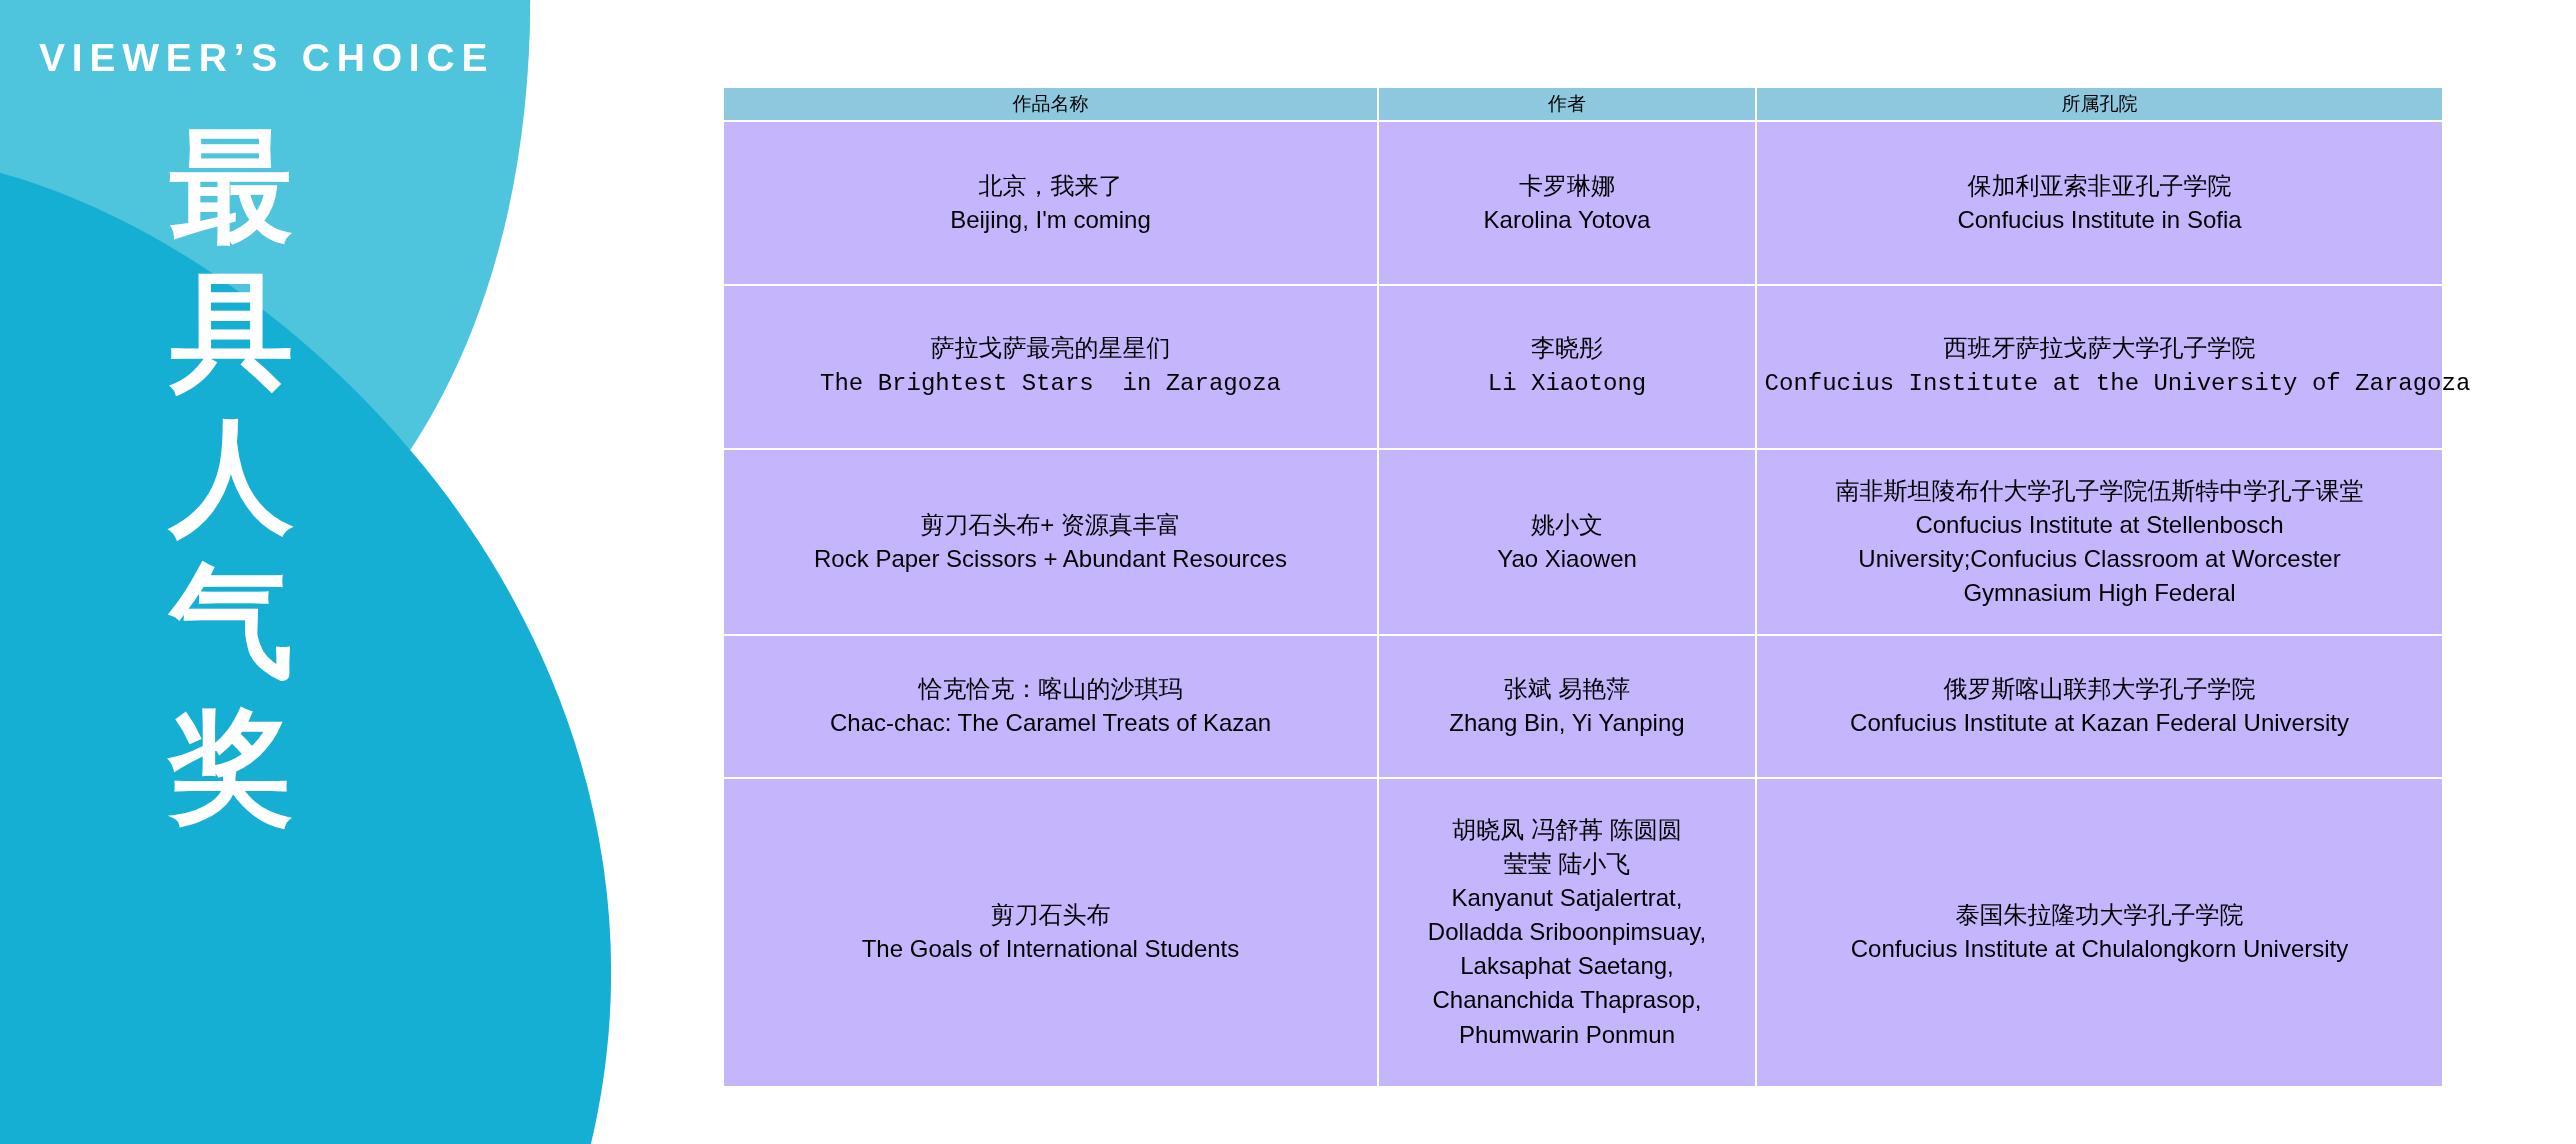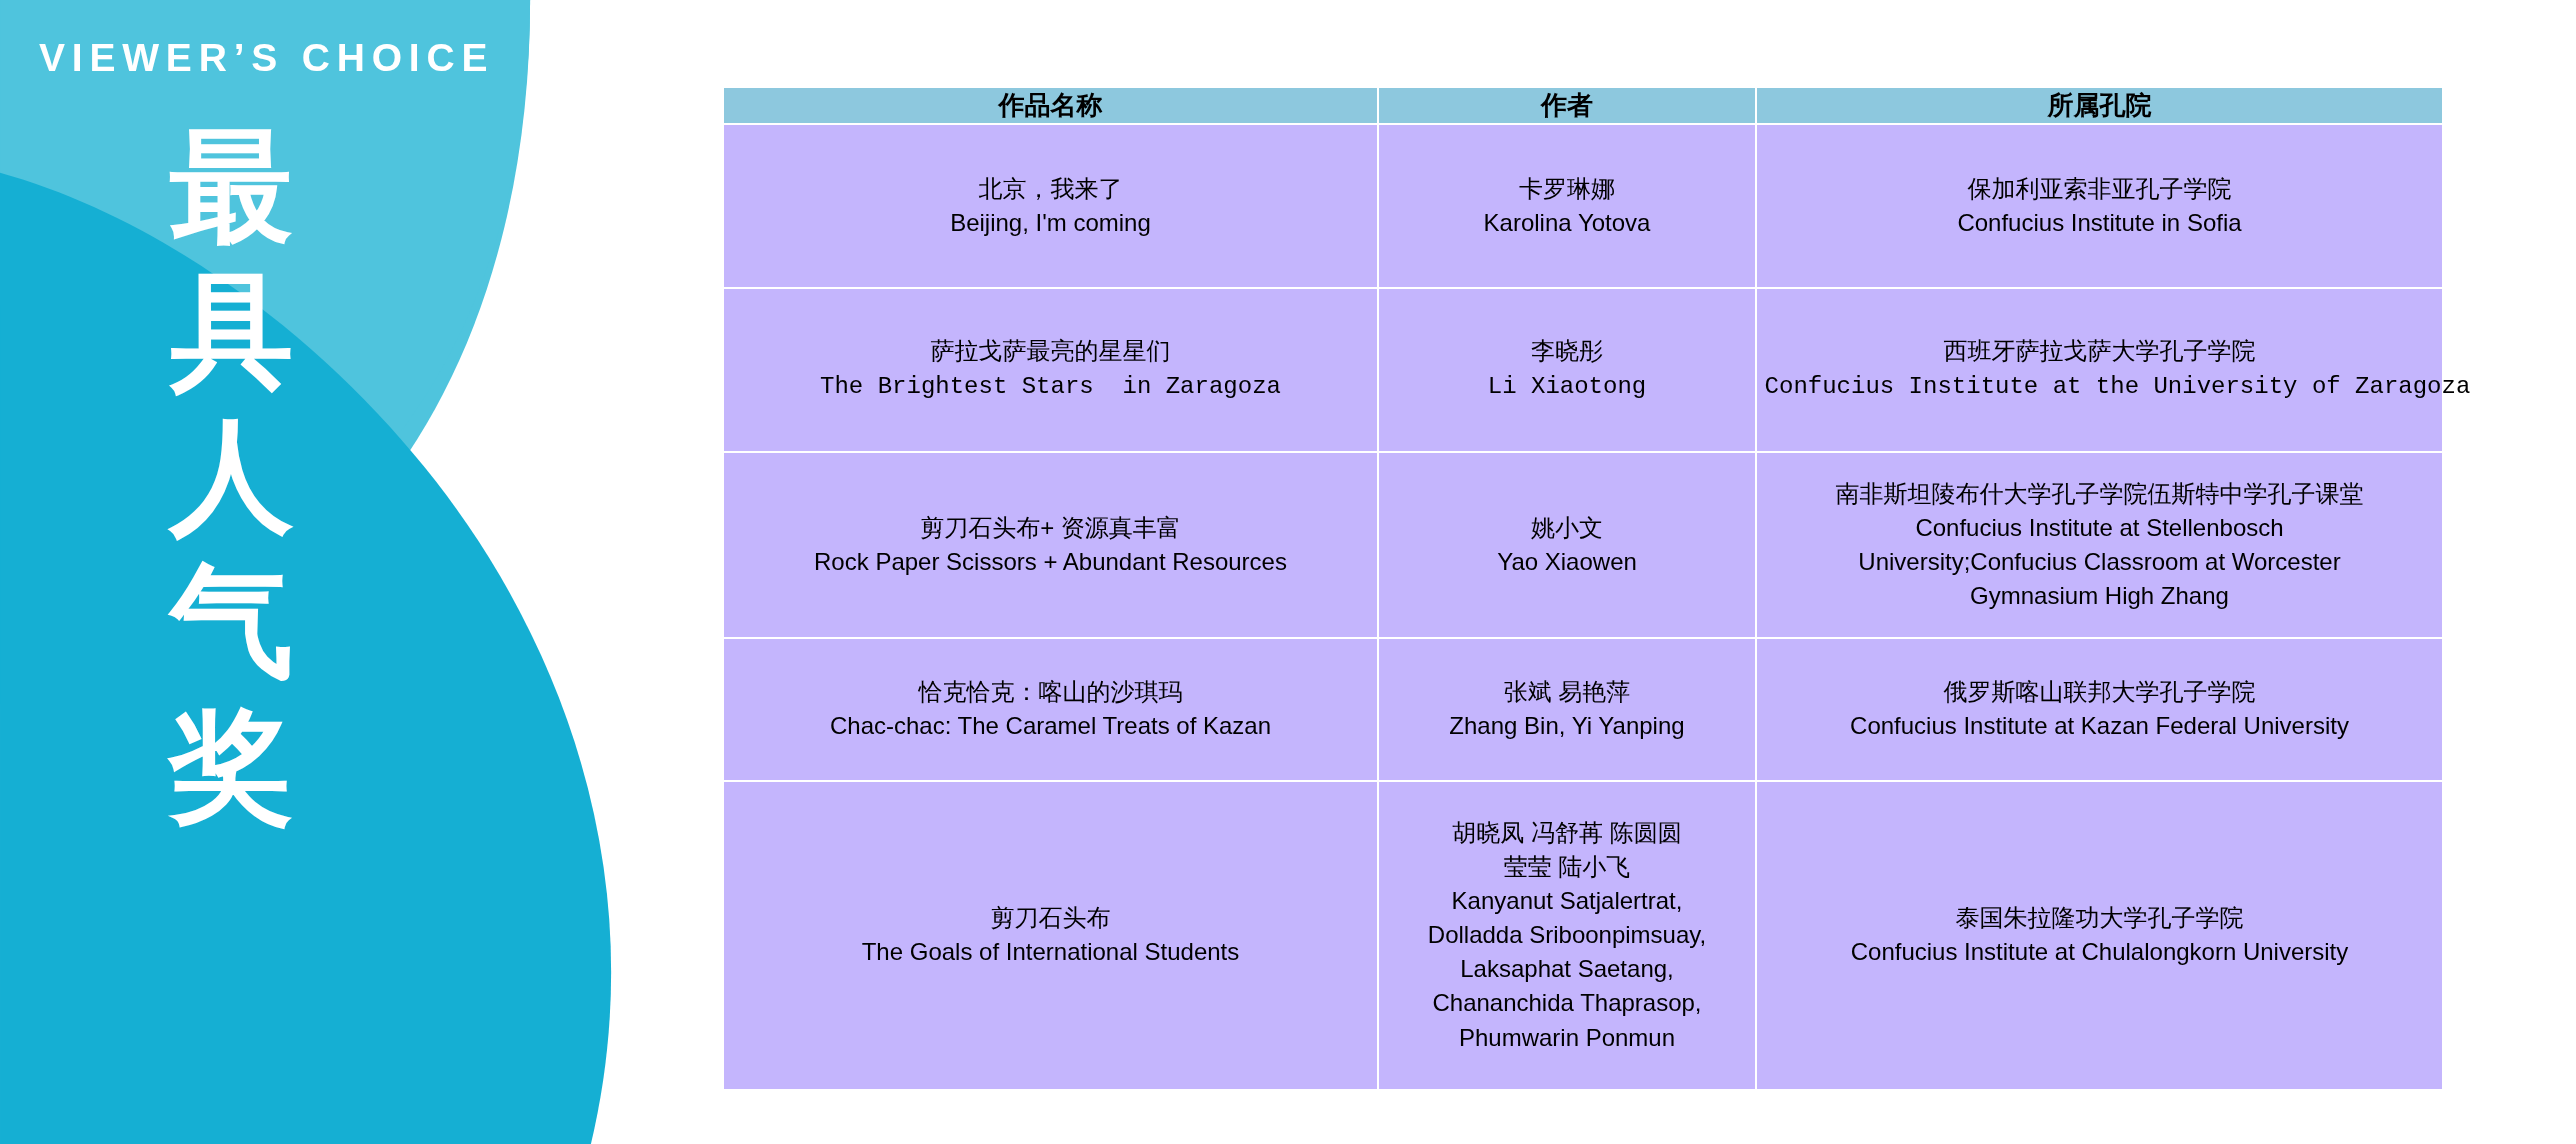--- a/index.html
+++ b/index.html
@@ -72,22 +72,22 @@
     table-layout: fixed;
     z-index: 2;
   }
   #results-table col.c-title  { width: 653px; }
   #results-table col.c-author { width: 376px; }
   #results-table col.c-inst   { width: 685px; }
 
   #results-table th {
     background: #8DC8DE;
     color: #000000;
-    font-size: 26px;
-    font-weight: 700;
+    font-size: 19px;
+    font-weight: 400;
     height: 32px;
     padding: 0;
     text-align: center;
     vertical-align: middle;
     border: 0;
   }
   #results-table td {
     background: #c4b5fd;
     color: #000000;
     font-size: 24px;
@@ -178,21 +178,21 @@
         <span class="cell-line">Rock Paper Scissors + Abundant Resources</span>
       </td>
       <td>
         <span class="cell-line">姚小文</span>
         <span class="cell-line">Yao Xiaowen</span>
       </td>
       <td>
         <span class="cell-line">南非斯坦陵布什大学孔子学院伍斯特中学孔子课堂</span>
         <span class="cell-line">Confucius Institute at Stellenbosch</span>
         <span class="cell-line">University;Confucius Classroom at Worcester</span>
-        <span class="cell-line">Gymnasium High Zhang</span>
+        <span class="cell-line">Gymnasium High Federal</span>
       </td>
     </tr>
 
     <tr class="r4">
       <td>
         <span class="cell-line">恰克恰克：喀山的沙琪玛</span>
         <span class="cell-line">Chac-chac: The Caramel Treats of Kazan</span>
       </td>
       <td>
         <span class="cell-line">张斌 易艳萍</span>

